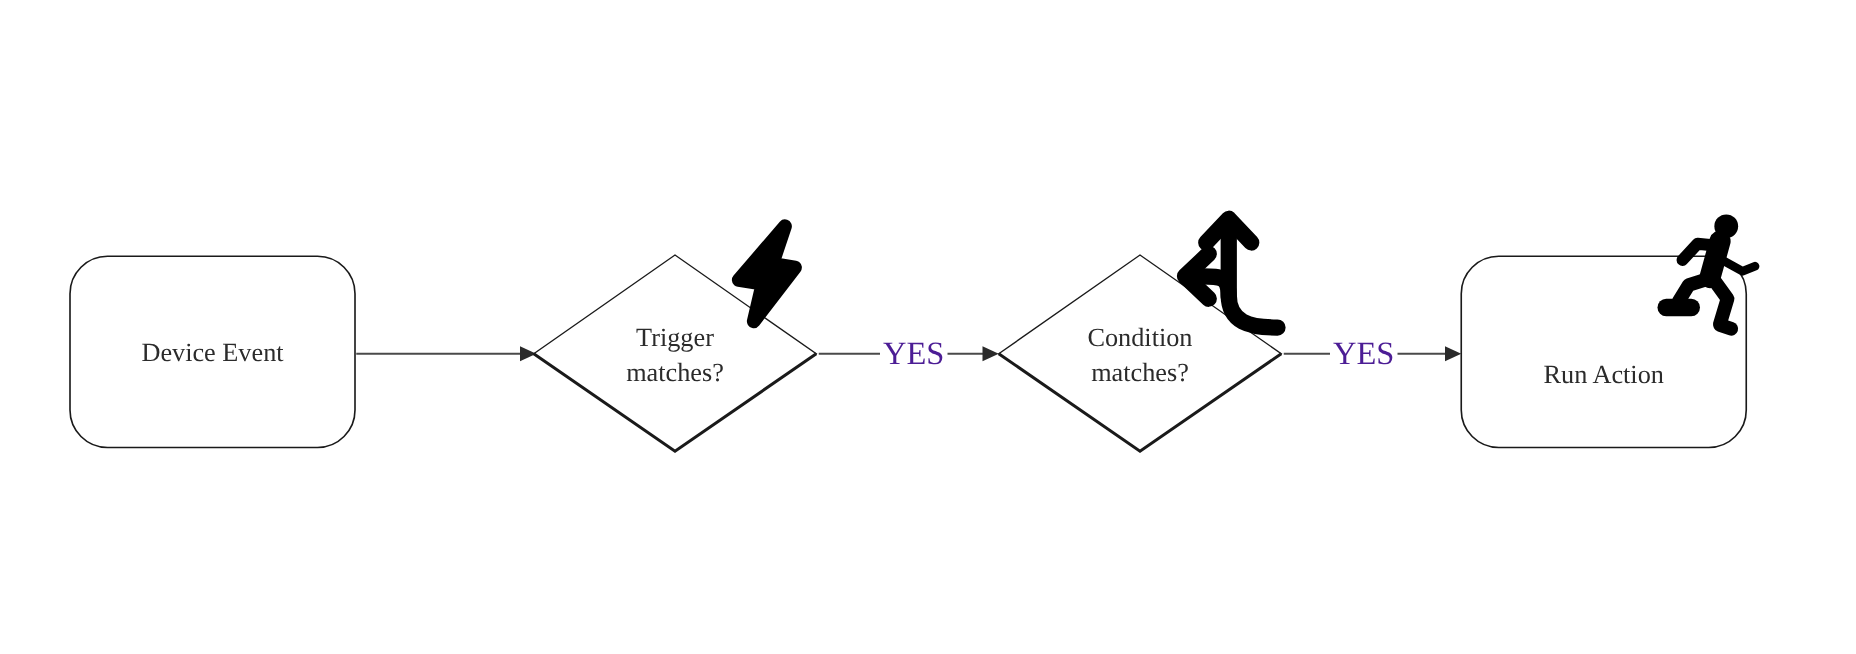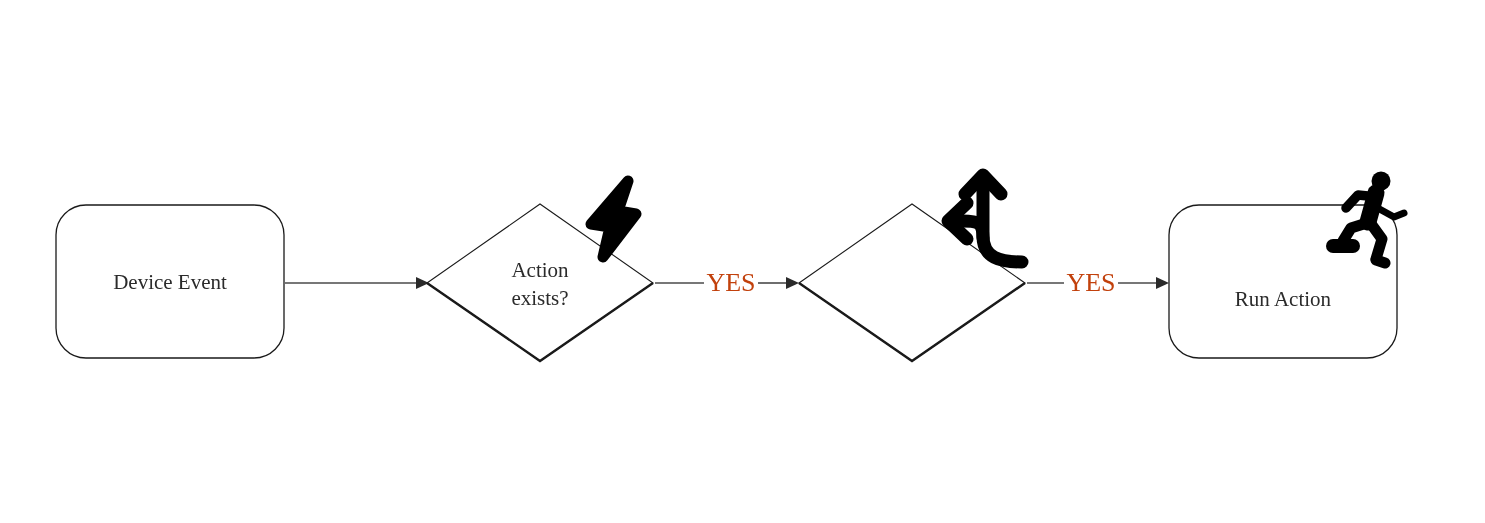--- a/index.html
+++ b/index.html
@@ -17,21 +17,21 @@
     text-align:center;
     white-space:normal;
   }
   .node-label{
     font-size:21px;
     line-height:28px;
     color:#2b2b2b;
   }
   .edge-label{
     font-size:26px;
-    color:#c2410c;
+    color:#4c1d95;
     white-space:nowrap;
   }
 </style>
 </head>
 <body>
 
 <div class="canvas">
 
   <svg width="1485" height="523" viewBox="0 0 1485 523">
 
@@ -84,22 +84,23 @@
       <path d="M50 42 L70 53 L80 49" stroke="#000000" stroke-width="7" stroke-linecap="round" stroke-linejoin="round" fill="none"></path>
       <path d="M46 58 L27 64 L19 77" stroke="#000000" stroke-width="11" stroke-linecap="round" stroke-linejoin="round" fill="none"></path>
       <path d="M9 82 L29 82" stroke="#000000" stroke-width="14" stroke-linecap="round" fill="none"></path>
       <path d="M45 57 L58 75 L52 95" stroke="#000000" stroke-width="11" stroke-linecap="round" stroke-linejoin="round" fill="none"></path>
       <path d="M52 96 L61 99" stroke="#000000" stroke-width="11" stroke-linecap="round" fill="none"></path>
     </g>
   </svg>
 
   <div class="label node-label" style="left:170px;top:282px;width:200px;">Device Event</div>
 
-  <div class="label node-label" style="left:540px;top:284px;width:96px;">Action exists?</div>
+  <div class="label node-label" style="left:540px;top:284px;width:96px;">Trigger matches?</div>
 
+  <div class="label node-label" style="left:912px;top:284px;width:110px;">Condition matches?</div>
 
   <div class="label node-label" style="left:1283px;top:299px;width:200px;">Run Action</div>
 
   <div class="label edge-label" style="left:731px;top:283px;">YES</div>
 
   <div class="label edge-label" style="left:1091px;top:283px;">YES</div>
 
 </div>
 
 </body></html>

